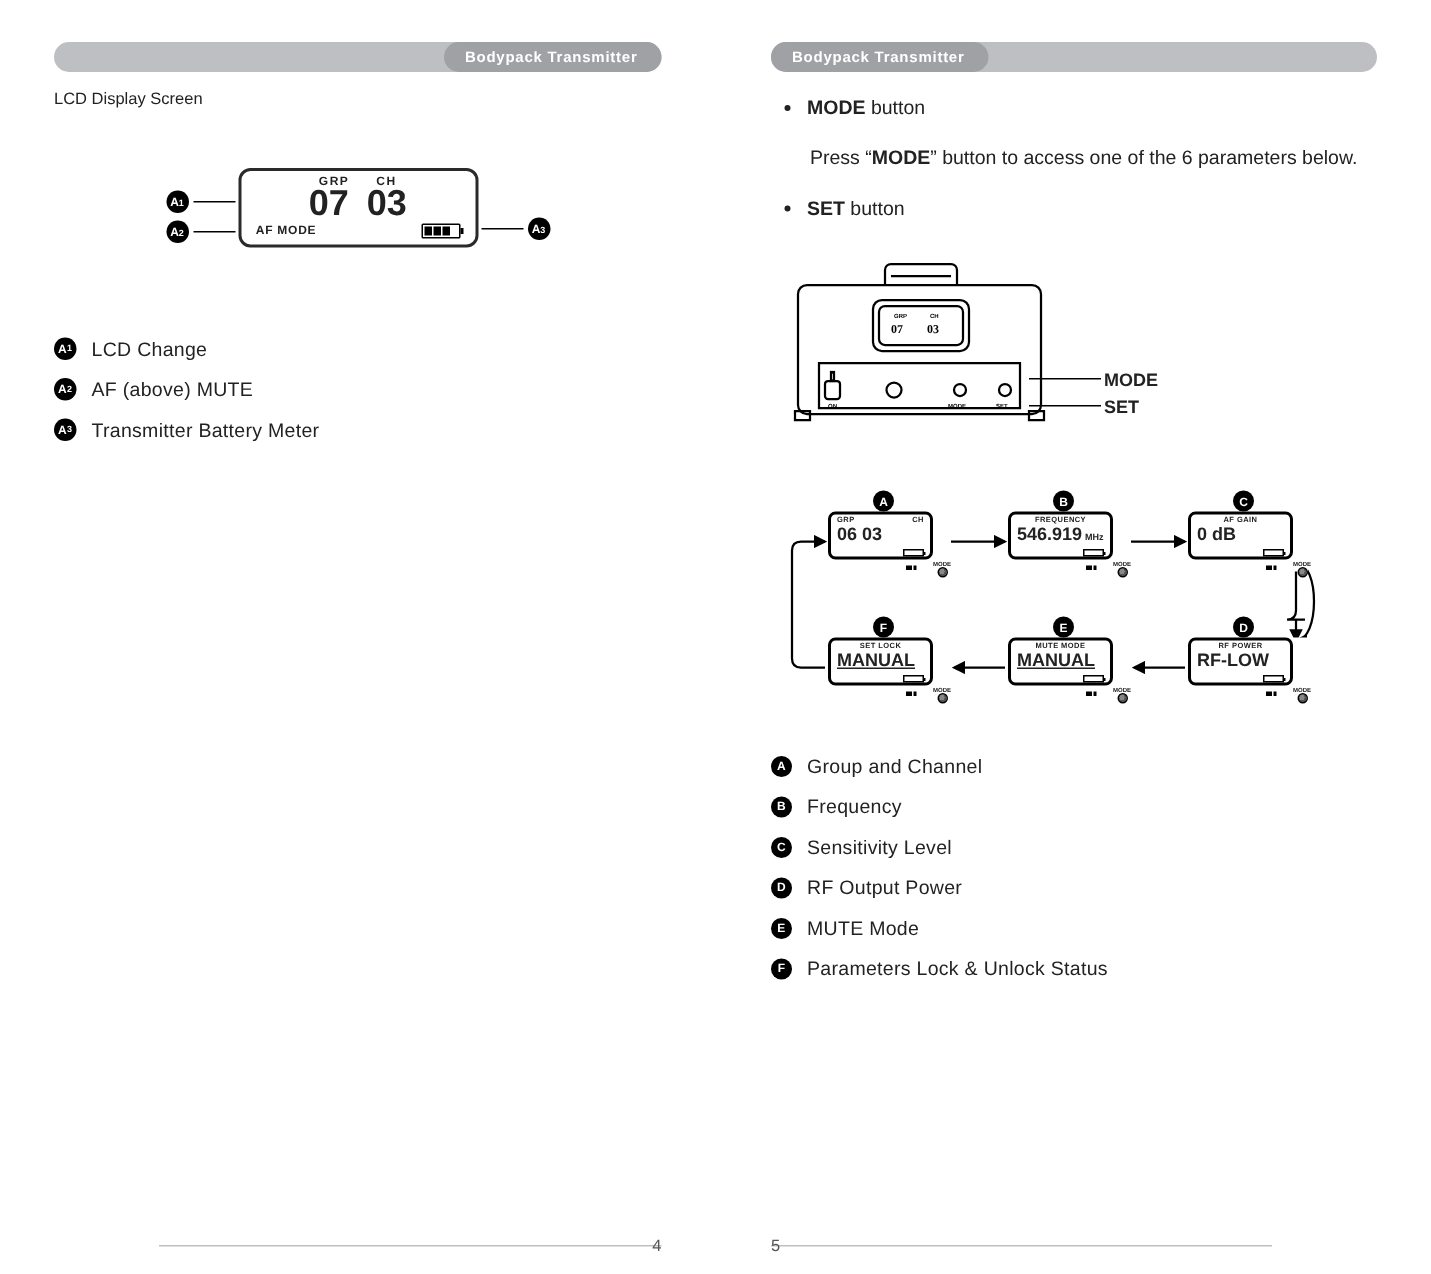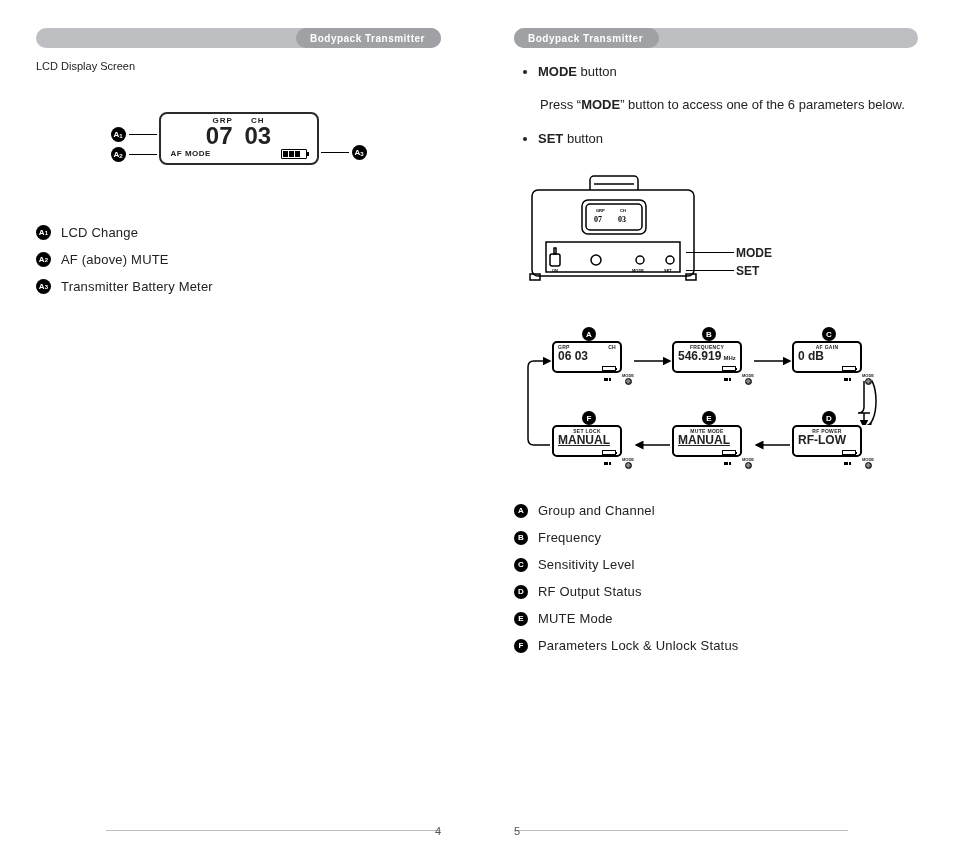--- a/index.html
+++ b/index.html
@@ -527,21 +527,21 @@
       <li>
           <span class="lbadge">B</span>
           <span>Frequency</span>
         </li>
       <li>
           <span class="lbadge">C</span>
           <span>Sensitivity Level</span>
         </li>
       <li>
           <span class="lbadge">D</span>
-          <span>RF Output Status</span>
+          <span>RF Output Power</span>
         </li>
       <li>
           <span class="lbadge">E</span>
           <span>MUTE Mode</span>
         </li>
       <li>
           <span class="lbadge">F</span>
           <span>Parameters Lock &amp; Unlock Status</span>
         </li>
     </ul>

